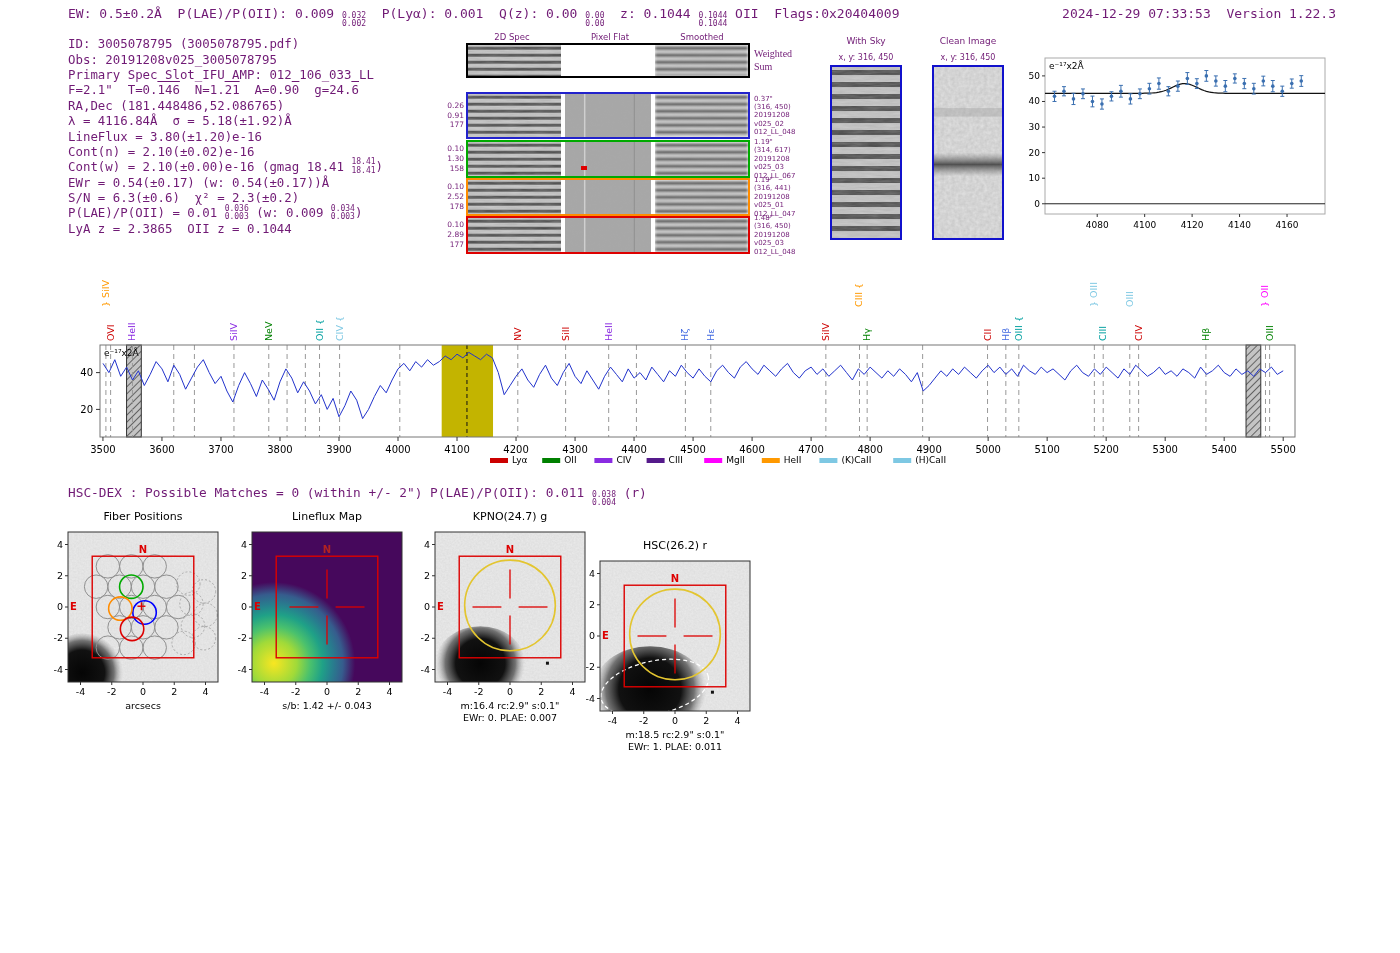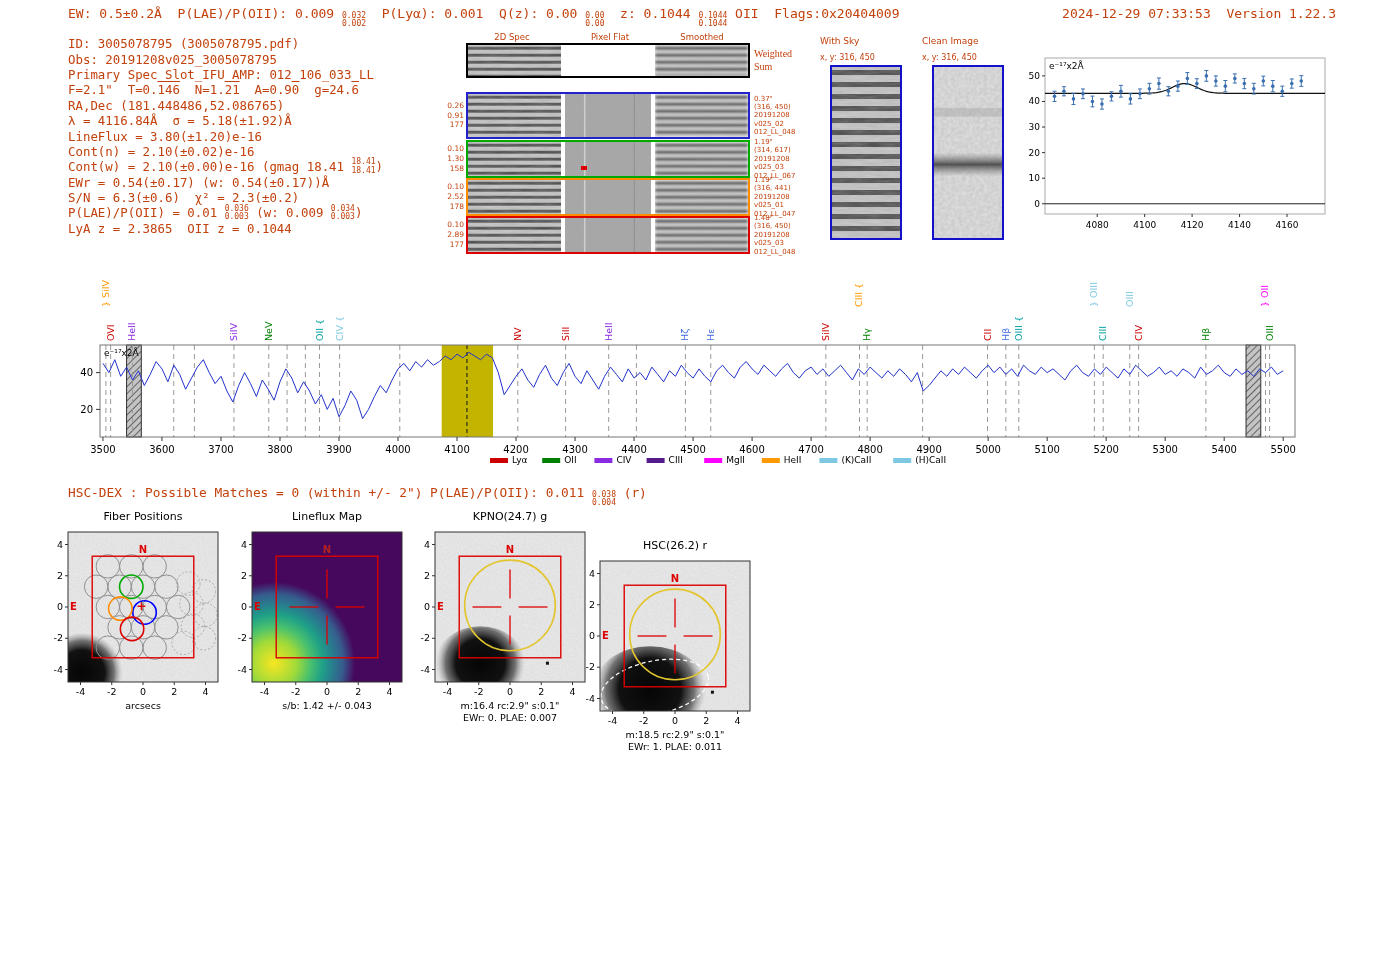--- a/index.html
+++ b/index.html
@@ -1,37 +1,37 @@
 <!DOCTYPE html>
 <html><head>
 <meta charset="utf-8">
 <style>
   html,body{margin:0;padding:0;background:#fff;}
   .page{position:relative;width:1400px;height:953px;background:#fff;overflow:hidden;
-        font-family:"DejaVu Sans",sans-serif;color:#c2410c;}
+        font-family:"DejaVu Sans",sans-serif;color:#701a75;}
   .mono{font-family:"DejaVu Sans Mono",monospace;}
   .hdr{position:absolute;top:6px;font-size:13px;white-space:pre;}
   #header-left{left:68px;}
   #header-right{right:64px;}
   #info-block{position:absolute;left:68px;top:36px;font-size:12.4px;}
   .il{white-space:pre;height:15.4px;display:flex;align-items:center;}
   .supsub{display:inline-flex;flex-direction:column;font-size:8px;line-height:1.05;text-align:left;justify-content:flex-end;}
   .ol{text-decoration:overline;}
   #spec2d{position:absolute;left:444px;top:28px;width:390px;height:238px;}
   .colhdr{position:absolute;top:4px;font-size:8.5px;transform:translateX(-50%);}
   #spec2d-rows{position:absolute;left:22px;top:0;width:284px;height:238px;}
   .s2row{position:absolute;left:0;width:284px;border:2px solid #000;box-sizing:border-box;background:#fff;}
   .s2cell{position:absolute;top:0;height:100%;overflow:hidden;}
   .s2left{position:absolute;left:-27px;width:25px;text-align:right;font-size:7.5px;line-height:1.3;
           display:flex;flex-direction:column;justify-content:center;}
   .s2right{position:absolute;left:288px;width:80px;font-size:7px;line-height:1.2;
            display:flex;flex-direction:column;justify-content:center;}
   #weighted-sum{position:absolute;left:310px;top:20px;font-size:10px;line-height:1.25;font-family:Liberation Serif, serif;}
   #s2dot{position:absolute;left:115px;top:138px;width:6px;height:4px;background:#e00000;}
-  .skypanel{position:absolute;top:36px;width:92px;}
+  .skypanel{position:absolute;top:36px;width:92px;text-align:center;}
   .sky-title{font-size:9px;}
   .sky-coords{font-size:8px;margin-top:7px;}
   .sky-box{position:relative;margin:3px auto 0;width:72px;height:175px;border:2px solid #1111cc;
            box-sizing:border-box;overflow:hidden;background:#ddd;}
   #mini-chart-wrap{position:absolute;left:1015px;top:48px;}
   #main-chart-wrap{position:absolute;left:60px;top:262px;}
   #hsc-line{position:absolute;left:68px;top:485px;font-size:12.8px;}
   #cutouts{position:absolute;left:0;top:506px;width:1400px;height:240px;}
   .cutout{position:absolute;top:0;}
   #footer{position:absolute;left:68px;top:874px;font-size:12.6px;line-height:15.6px;white-space:pre;}

